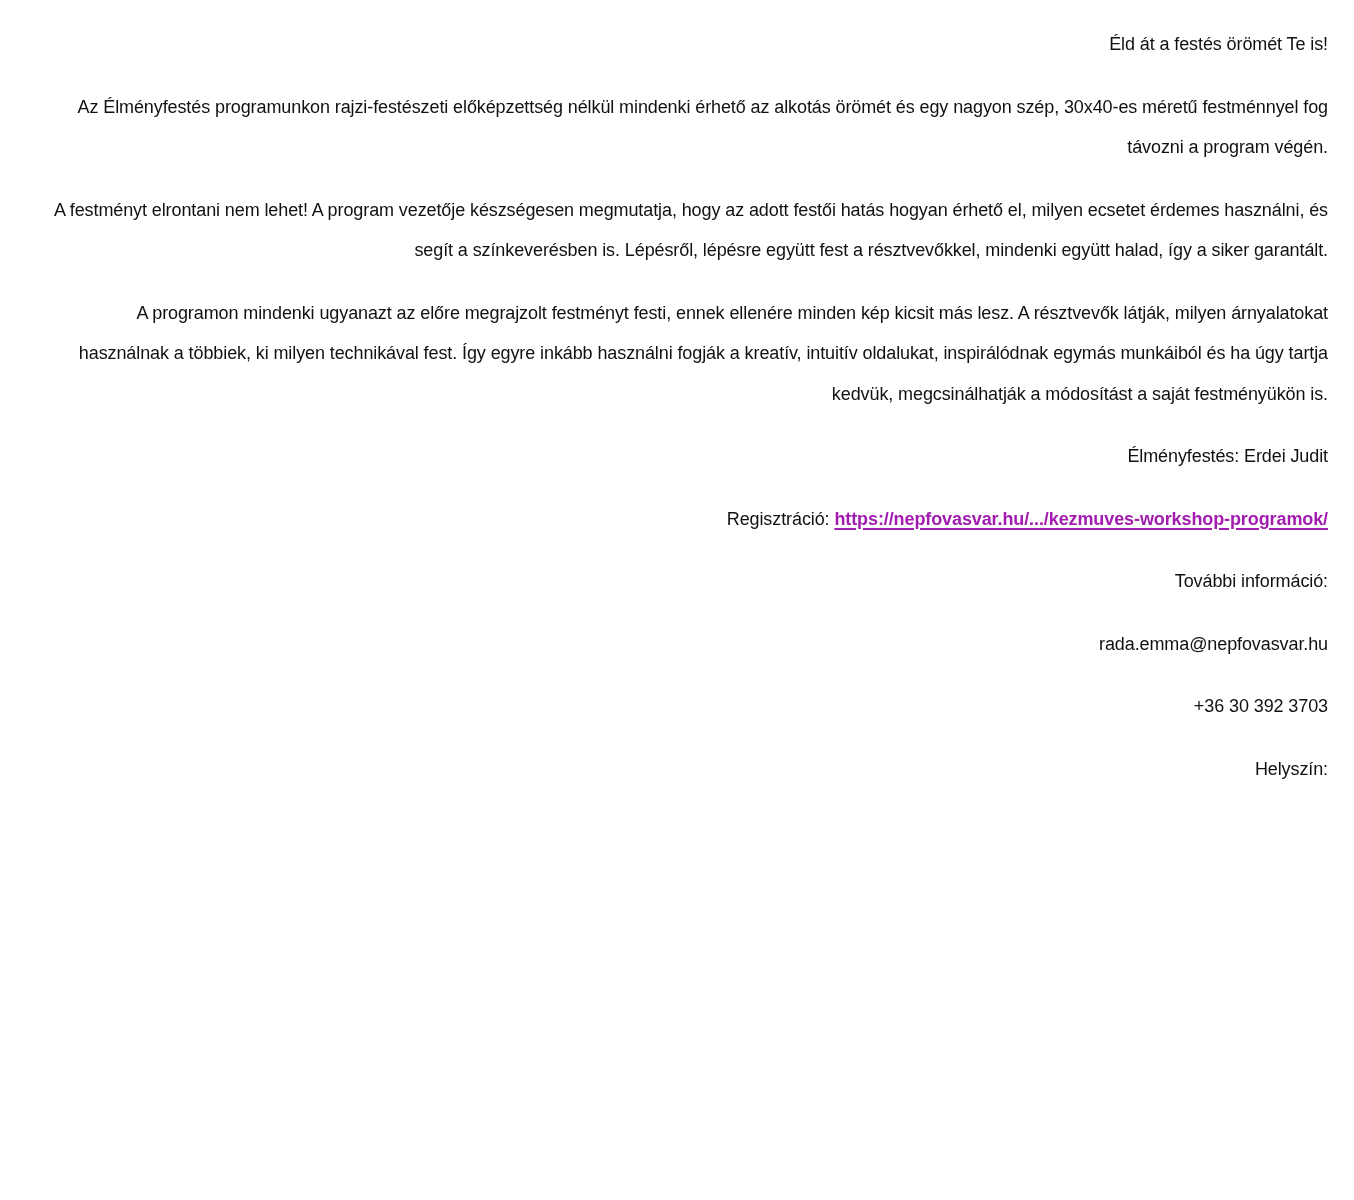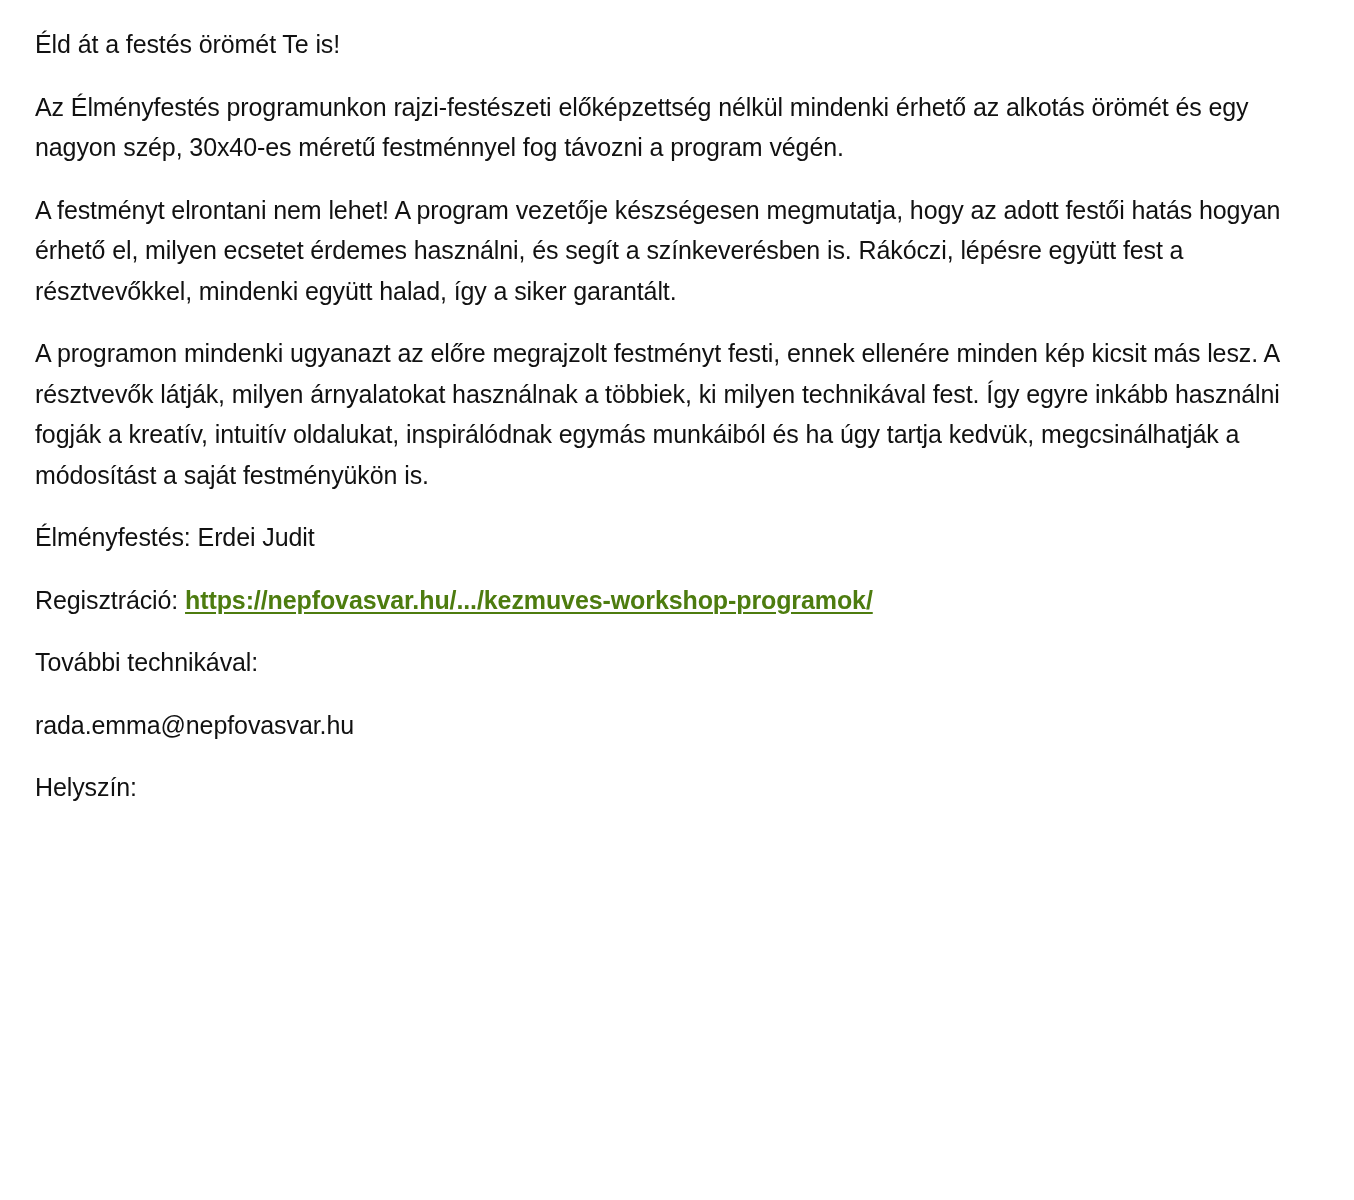--- a/index.html
+++ b/index.html
@@ -9,46 +9,48 @@
     }
     body {
       width: 1354px;
       height: 1200px;
       overflow: hidden;
       font-family: "Liberation Sans", sans-serif;
       color: #111111;
     }
     .doc {
       position: absolute;
-      left: 35px;
+      left: 48px;
       top: 24px;
       width: 1280px;
-      font-size: 25px;
+      font-size: 18px;
       line-height: 40.5px;
       letter-spacing: -0.1px;
+      text-align: right;
     }
     .doc p {
       margin: 0 0 22px 0;
     }
     .link {
-      color: #4d7c0f;
+      color: #a21caf;
       font-weight: bold;
       text-decoration: underline;
       text-decoration-thickness: 2px;
       text-underline-offset: 3px;
       cursor: pointer;
       margin-top: 33px;
     }
   </style>
 </head>
 <body>
 
 <div class="doc">
   <p>Éld át a festés örömét Te is!</p>
   <p>Az Élményfestés programunkon rajzi-festészeti előképzettség nélkül mindenki érhető az alkotás örömét és egy nagyon szép, 30x40-es méretű festménnyel fog távozni a program végén.</p>
-  <p>A festményt elrontani nem lehet! A program vezetője készségesen megmutatja, hogy az adott festői hatás hogyan érhető el, milyen ecsetet érdemes használni, és segít a színkeverésben is. Rákóczi, lépésre együtt fest a résztvevőkkel, mindenki együtt halad, így a siker garantált.</p>
+  <p>A festményt elrontani nem lehet! A program vezetője készségesen megmutatja, hogy az adott festői hatás hogyan érhető el, milyen ecsetet érdemes használni, és segít a színkeverésben is. Lépésről, lépésre együtt fest a résztvevőkkel, mindenki együtt halad, így a siker garantált.</p>
   <p>A programon mindenki ugyanazt az előre megrajzolt festményt festi, ennek ellenére minden kép kicsit más lesz. A résztvevők látják, milyen árnyalatokat használnak a többiek, ki milyen technikával fest. Így egyre inkább használni fogják a kreatív, intuitív oldalukat, inspirálódnak egymás munkáiból és ha úgy tartja kedvük, megcsinálhatják a módosítást a saját festményükön is.</p>
   <p>Élményfestés: Erdei Judit</p>
   <p><span>Regisztráció: </span><a class="link">https://nepfovasvar.hu/.../kezmuves-workshop-programok/</a></p>
-  <p>További technikával:</p>
+  <p>További információ:</p>
   <p>rada.emma@nepfovasvar.hu</p>
+  <p>+36 30 392 3703</p>
   <p>Helyszín:</p>
 </div>
 
 </body></html>

